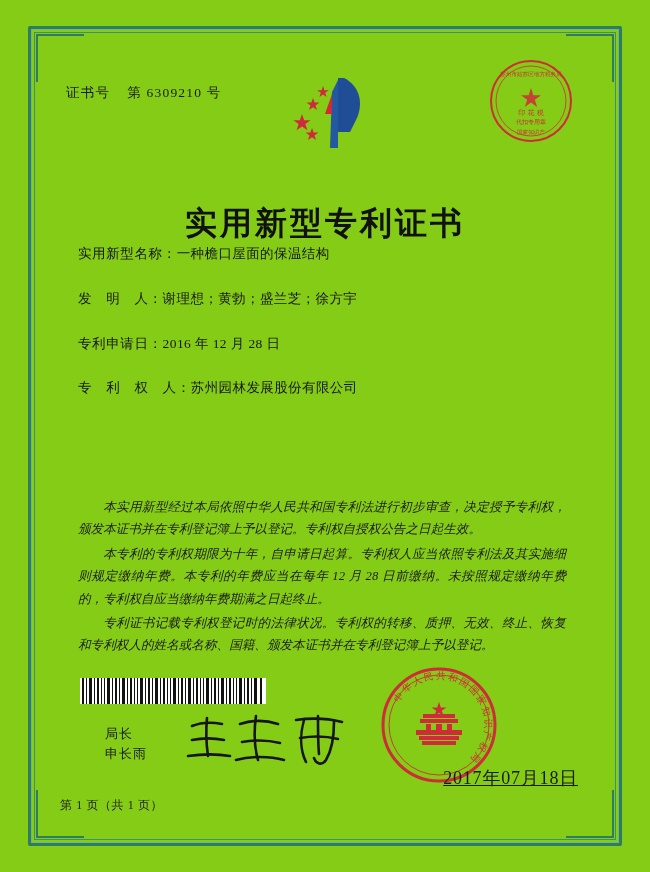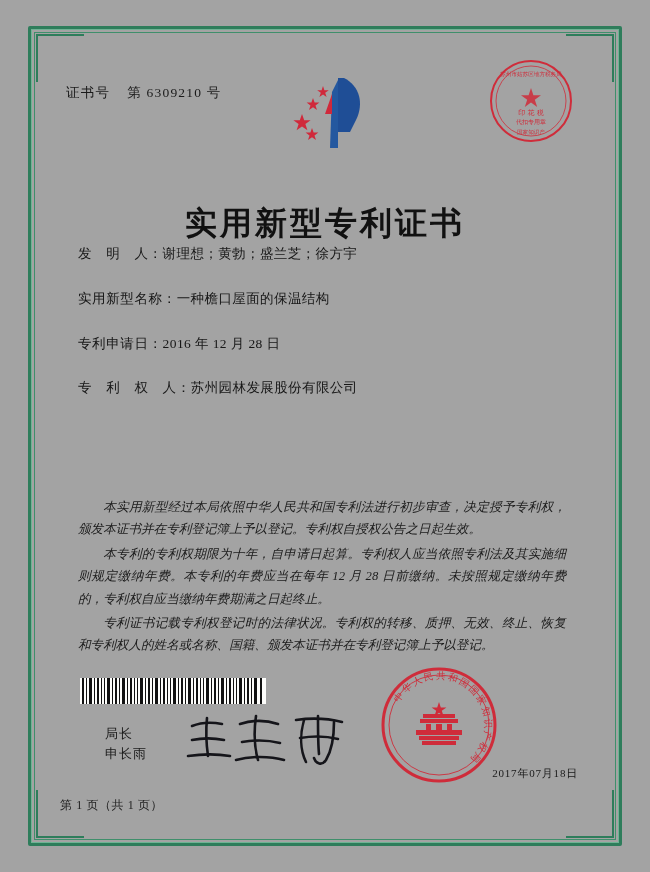--- a/index.html
+++ b/index.html
@@ -15,21 +15,21 @@
     overflow: hidden;
     position: relative;
   }
 
   
   #certificate {
     position: absolute;
     left: 0; top: 0;
     width: 650px;
     height: 872px;
-    background: #a3a3a3;
+    background: #84cc16;
   }
 
   
   .frame-outer {
     position: absolute;
     left: 28px; top: 26px;
     right: 28px; bottom: 26px;
     border: 3px solid #2e7d5b;
     border-radius: 2px;
   }
@@ -179,22 +179,23 @@
   .seal-bottom {
     position: absolute;
     left: 318px; top: 616px;
     width: 122px; height: 122px;
   }
 
   
   .issue-date {
     position: absolute;
     right: 12px; top: 718px;
-    font-size: 11px;
+    font-size: 18px;
     letter-spacing: 0.8px;
+    text-decoration: underline;
   }
 
   
   .page-footer {
     position: absolute;
     left: 0; bottom: 10px;
     width: 530px;
     font-size: 12px;
     letter-spacing: 0.6px;
     color: #222;
@@ -249,24 +250,24 @@
         <text x="43" y="66" text-anchor="middle" font-size="6" fill="#cf2c3a" font-family="DejaVu Sans, sans-serif">代扣专用章</text>
         <text x="43" y="18" text-anchor="middle" font-size="5.6" fill="#cf2c3a" font-family="DejaVu Sans, sans-serif">苏州市姑苏区地方税务局</text>
         <text x="43" y="76" text-anchor="middle" font-size="5.6" fill="#cf2c3a" font-family="DejaVu Sans, sans-serif">国家知识产</text>
       </svg>
     </div>
 
     <div class="doc-title">实用新型专利证书</div>
 
     <div class="fields">
       <div class="field-row">
-        <span class="field-label">发　明　人：</span><span class="field-value">谢理想；黄勃；盛兰芝；徐方宇</span>
+        <span class="field-label">实用新型名称：</span><span class="field-value">一种檐口屋面的保温结构</span>
       </div>
       <div class="field-row">
-        <span class="field-label">实用新型名称：</span><span class="field-value">一种檐口屋面的保温结构</span>
+        <span class="field-label">发　明　人：</span><span class="field-value">谢理想；黄勃；盛兰芝；徐方宇</span>
       </div>
       <div class="field-row">
         <span class="field-label">专利申请日：</span><span class="field-value">2016 年 12 月 28 日</span>
       </div>
       <div class="field-row">
         <span class="field-label">专　利　权　人：</span><span class="field-value">苏州园林发展股份有限公司</span>
       </div>
     </div>
 
     <div class="body-text">

